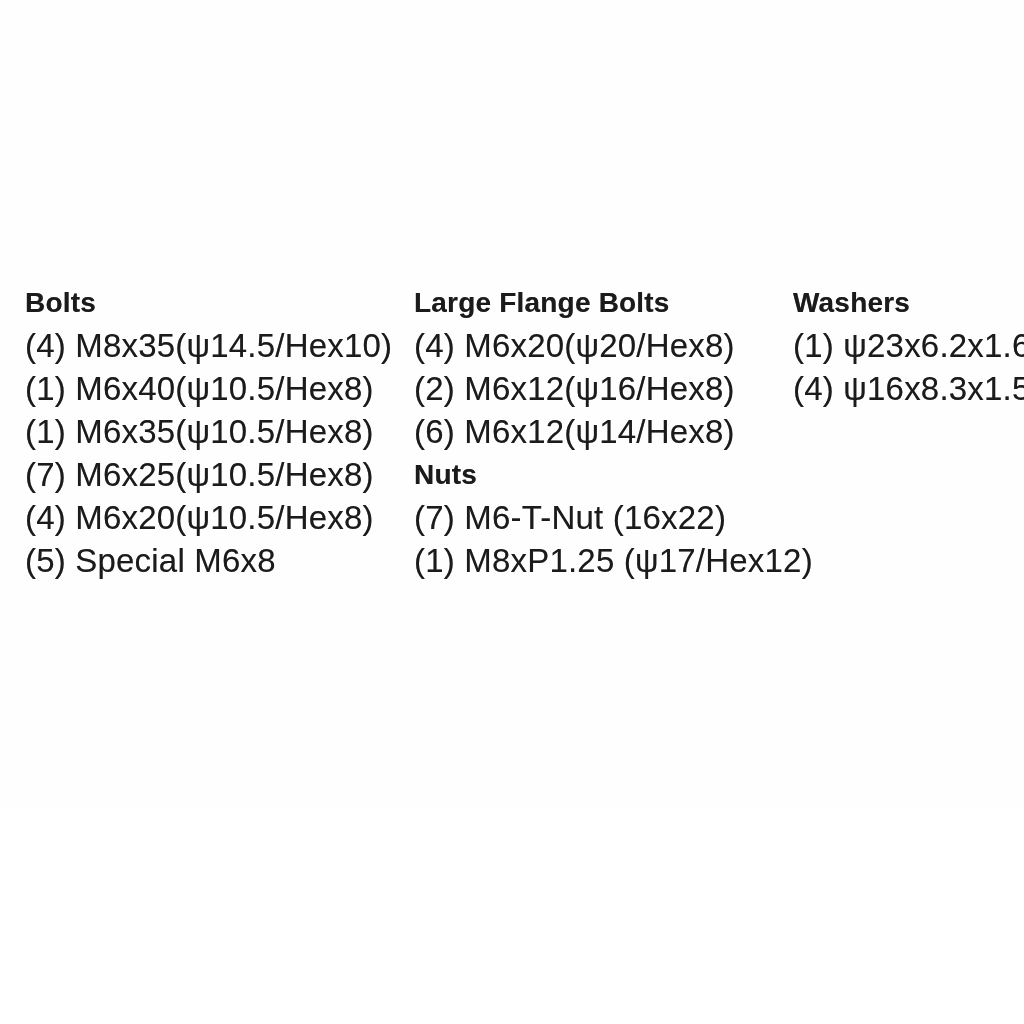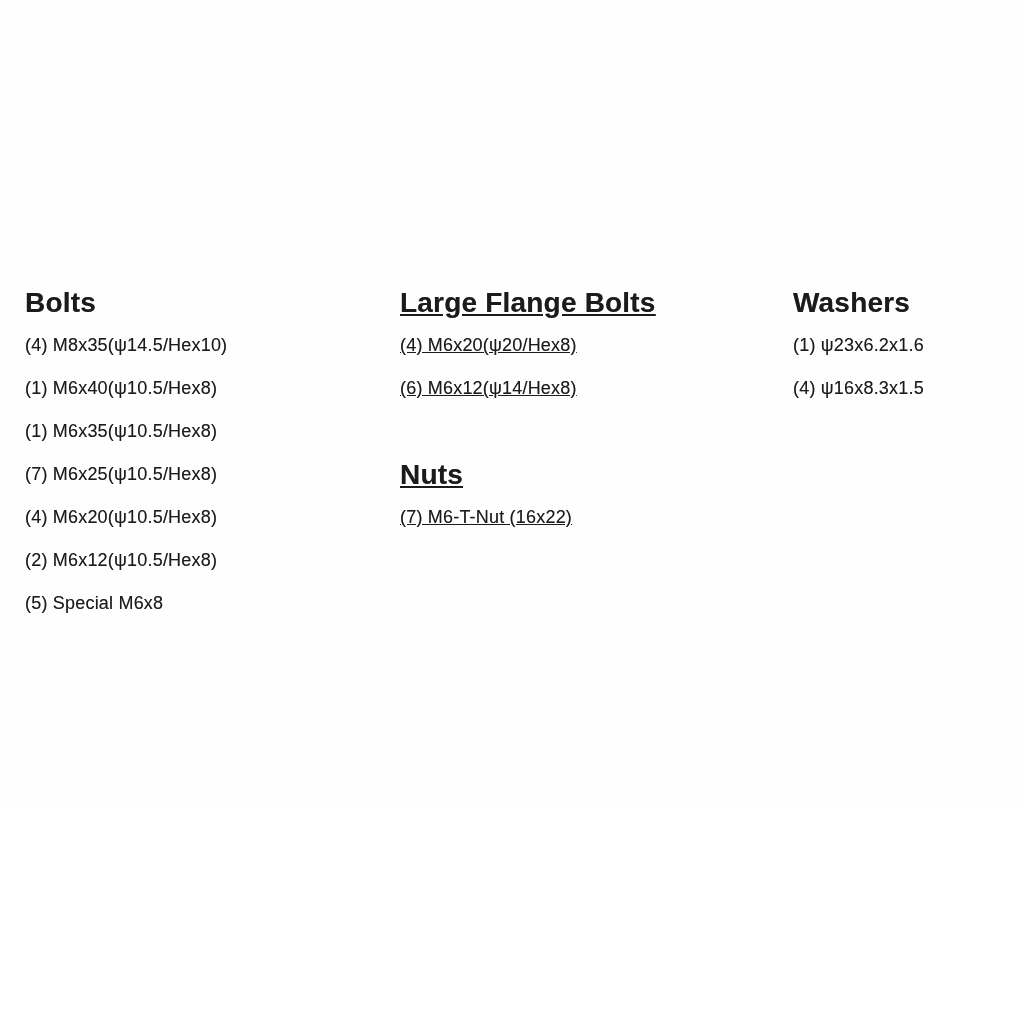--- a/index.html
+++ b/index.html
@@ -18,70 +18,70 @@
     width: 1024px;
     height: 808px;
     background: #fefefe;
     color: #1b1b1b;
   }
   .col {
     position: absolute;
     top: 281px;
   }
   .col-1 { left: 25px; }
-  .col-2 { left: 400px; text-decoration: underline; }
+  .col-2 { left: 414px; }
   .col-3 { left: 793px; }
   .section + .section {
-    margin-top: 43px; 
   }
   .heading {
     margin: 0;
     font-size: 28px;
     font-weight: bold;
     line-height: 43px;
     white-space: nowrap;
     letter-spacing: 0.2px;
     text-shadow: 0 0 0.6px rgba(25,25,25,0.55); 
   }
   .item {
-    font-size: 18px;
+    font-size: 33px;
     font-weight: normal;
     line-height: 43px;
     white-space: nowrap;
     letter-spacing: 0.2px;
     text-shadow: 0 0 0.6px rgba(25,25,25,0.45);
   }
 </style>
 </head>
 <body>
 
 <div class="page">
 
   <div class="col col-1">
     <div class="section">
       <h2 class="heading">Bolts</h2>
       <div class="item">(4) M8x35(ψ14.5/Hex10)</div>
       <div class="item">(1) M6x40(ψ10.5/Hex8)</div>
       <div class="item">(1) M6x35(ψ10.5/Hex8)</div>
       <div class="item">(7) M6x25(ψ10.5/Hex8)</div>
       <div class="item">(4) M6x20(ψ10.5/Hex8)</div>
-      <div class="item">(2) M6x12(ψ10.5/Hex8)</div>
       <div class="item">(5) Special M6x8</div>
     </div>
   </div>
 
   <div class="col col-2">
     <div class="section">
       <h2 class="heading">Large Flange Bolts</h2>
       <div class="item">(4) M6x20(ψ20/Hex8)</div>
+      <div class="item">(2) M6x12(ψ16/Hex8)</div>
       <div class="item">(6) M6x12(ψ14/Hex8)</div>
     </div>
     <div class="section">
       <h2 class="heading">Nuts</h2>
       <div class="item">(7) M6-T-Nut (16x22)</div>
+      <div class="item">(1) M8xP1.25 (ψ17/Hex12)</div>
     </div>
   </div>
 
   <div class="col col-3">
     <div class="section">
       <h2 class="heading">Washers</h2>
       <div class="item">(1) ψ23x6.2x1.6</div>
       <div class="item">(4) ψ16x8.3x1.5</div>
     </div>
   </div>

